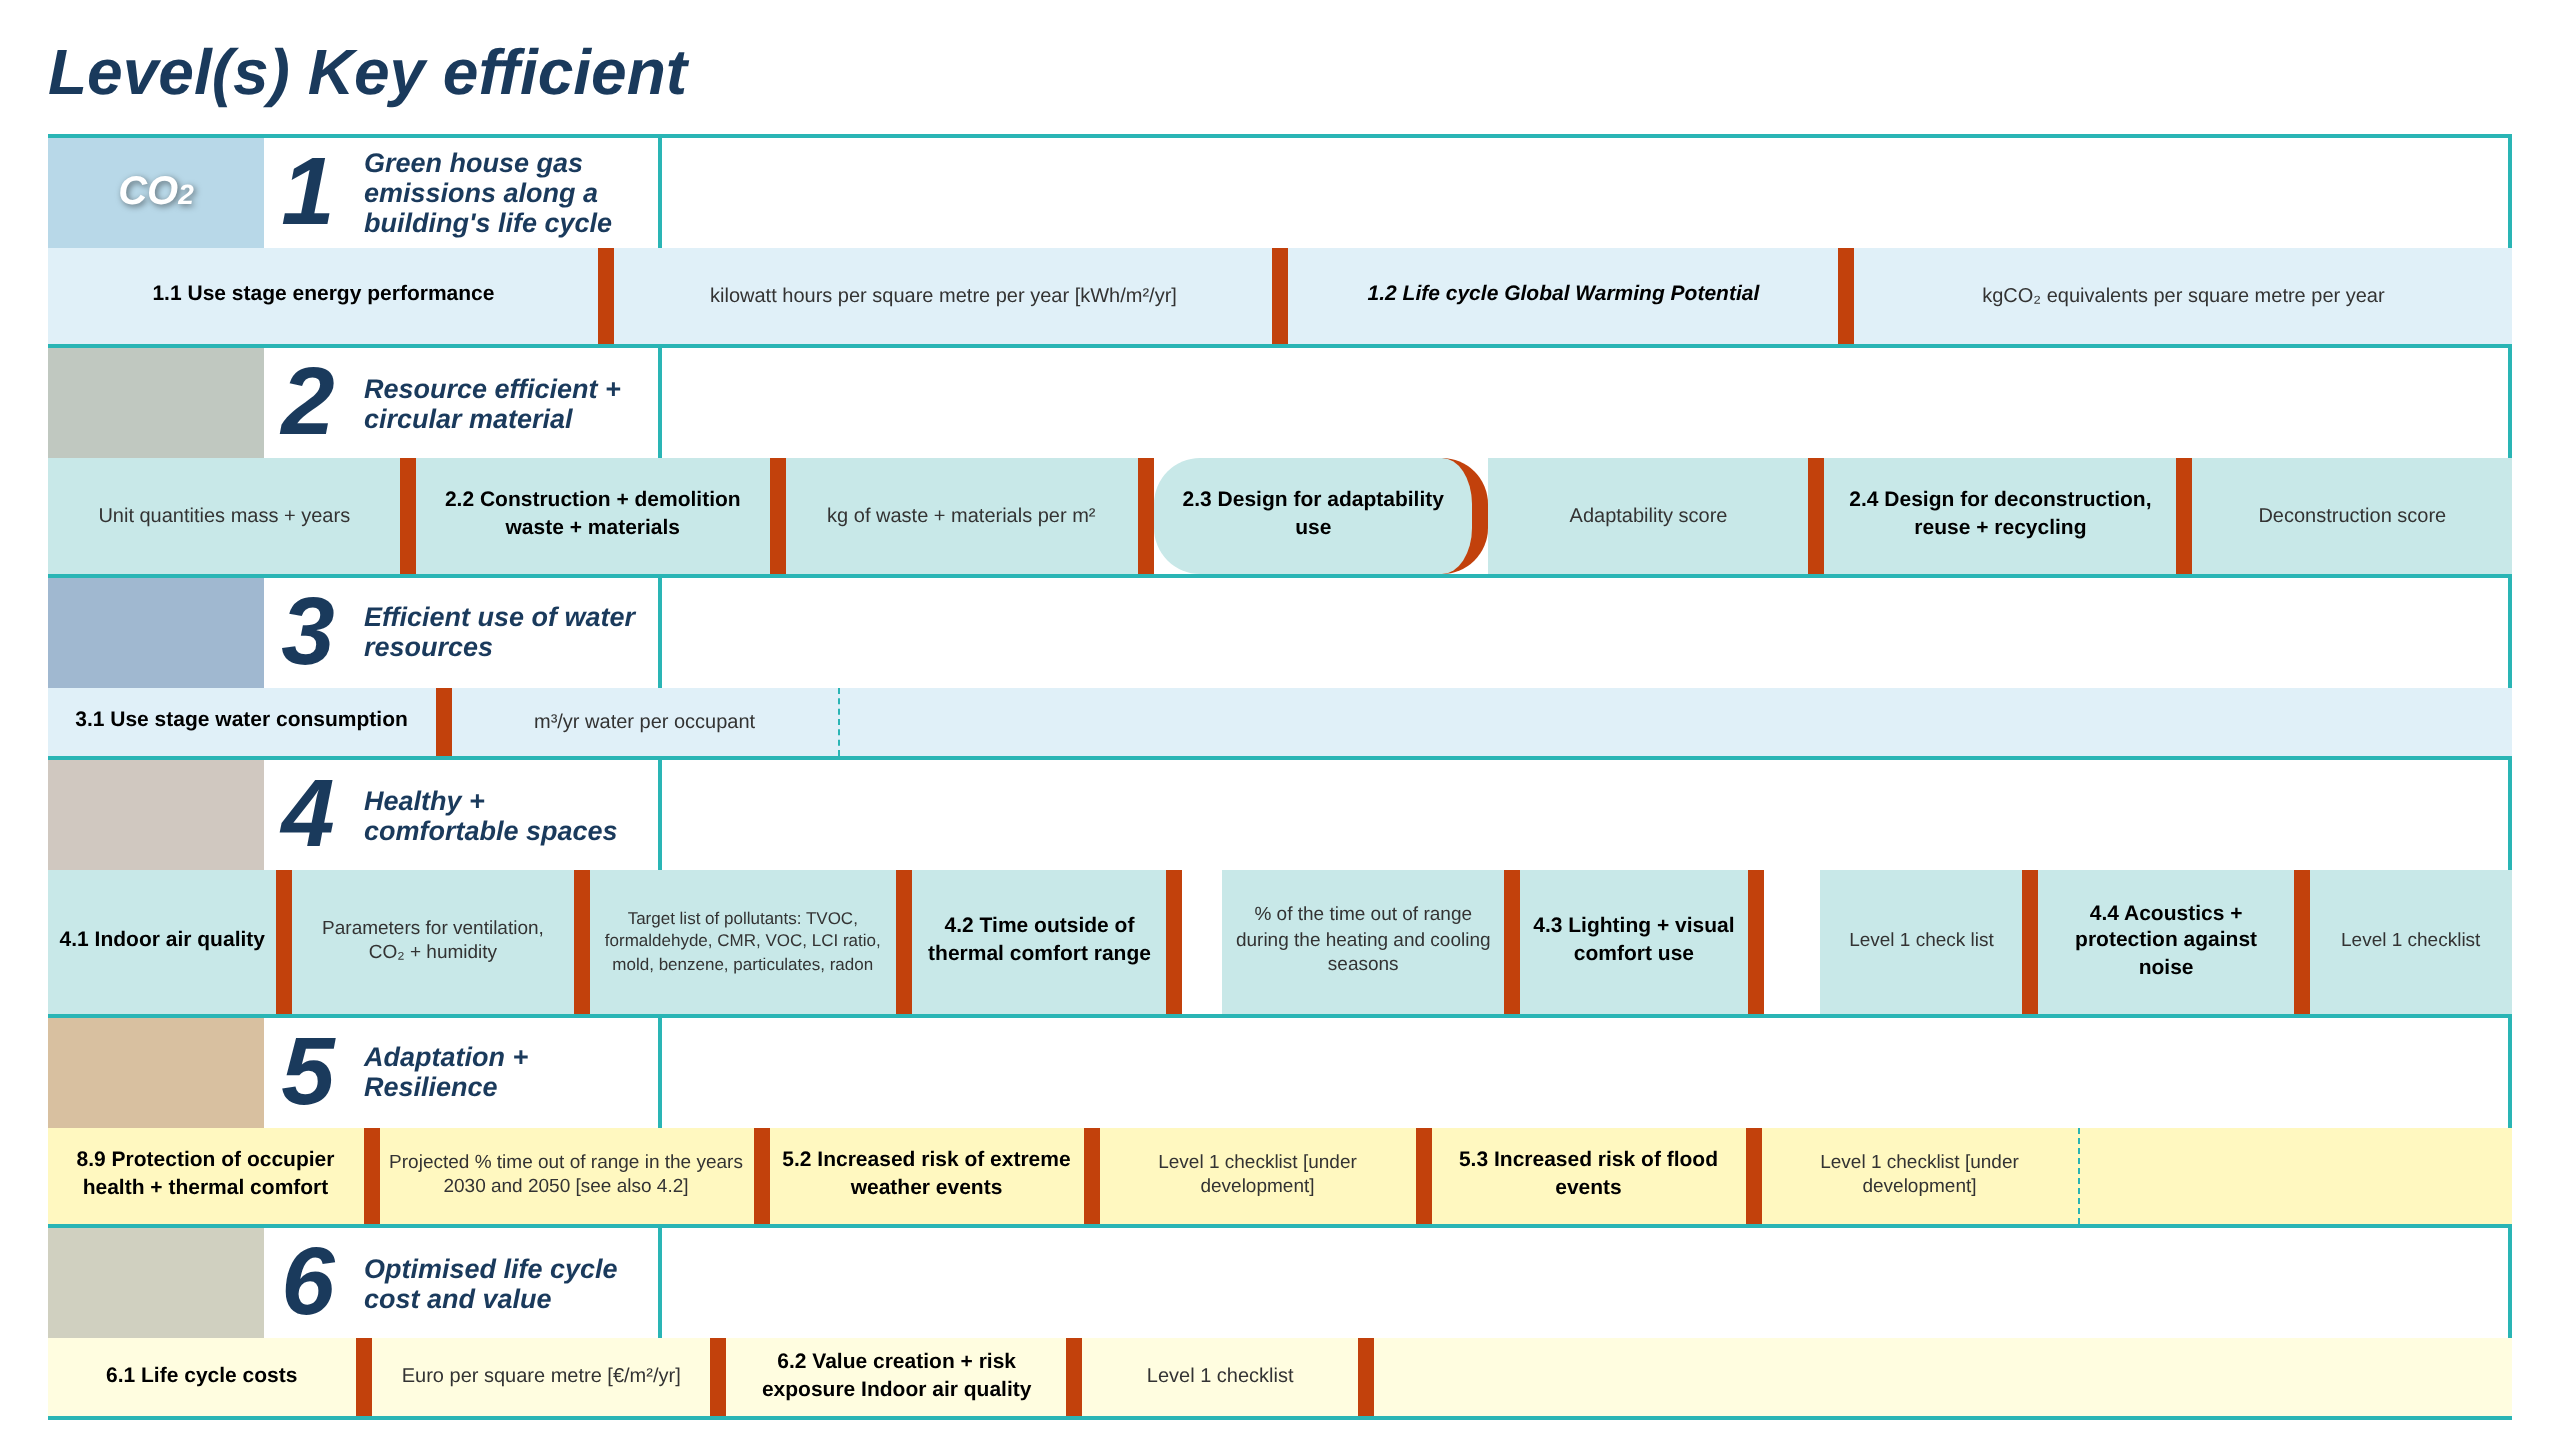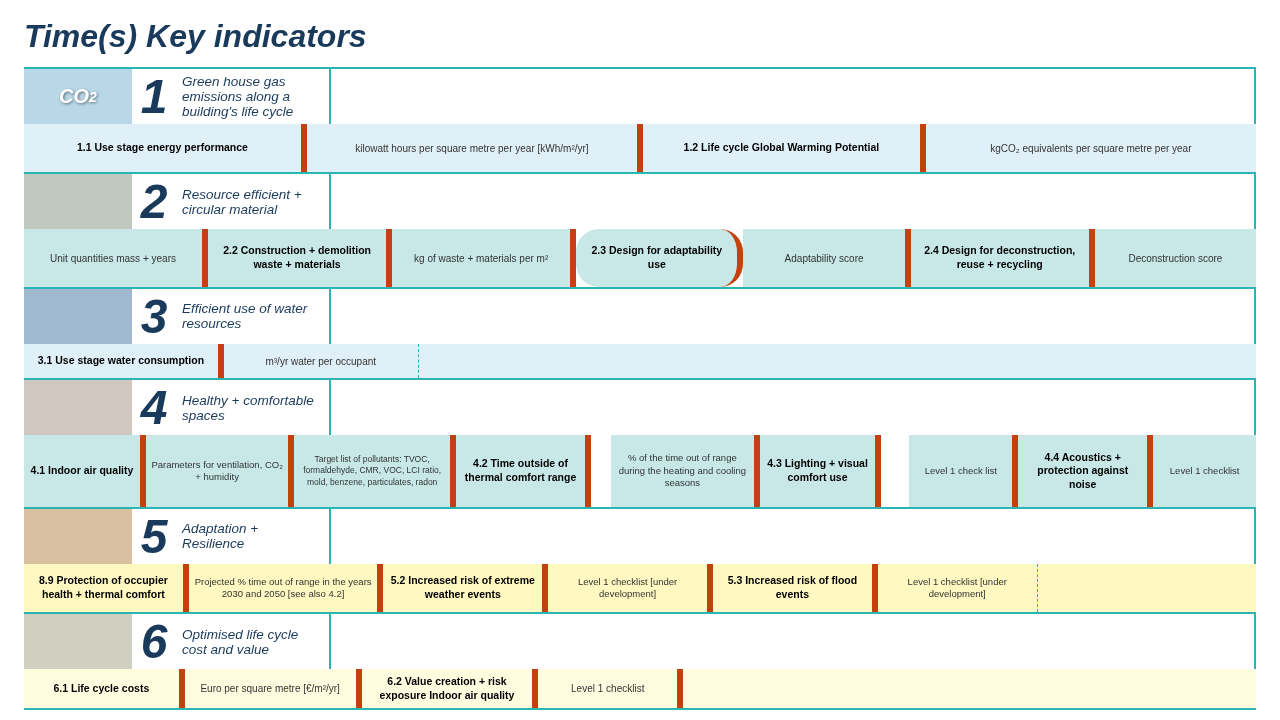--- a/index.html
+++ b/index.html
@@ -64,21 +64,21 @@
       justify-content: center;
     }
 
     .row-label {
       width: 155px;
       min-width: 155px;
       display: flex;
       align-items: center;
       padding: 4px 6px;
       font-size: 13.5px;
-      font-weight: 400;
+      font-weight: 700;
       color: #1a3a5c;
       font-style: italic;
       border-right: 2.5px solid #2ab5b5;
     }
 
     .cells-area {
       display: flex;
       flex-direction: row;
       flex: 1;
       align-items: stretch;
@@ -93,21 +93,21 @@
       font-size: 10.5px;
       line-height: 1.3;
       border-right: 1.5px dashed #2ab5b5;
       flex: 1;
     }
     .cell:last-child {
       border-right: none;
     }
 
     .cell-solid-border {
-      border-right: 6px solid #c2410c;
+      border-right: 8px solid #c2410c;
     }
 
     
     .row-1 .cells-area .cell { background: #e0f0f8; }
     .row-2 .cells-area .cell { background: #c8e8e8; }
     .row-3 .cells-area .cell { background: #e0f0f8; }
     .row-4 .cells-area .cell { background: #c8e8e8; }
     .row-5 .cells-area .cell { background: #fff8c0; }
     .row-6 .cells-area .cell { background: #fffde0; }
 
@@ -180,40 +180,40 @@
       align-items: stretch;
       border-right: 2.5px solid #2ab5b5;
     }
 
     sub { font-size: 7px; }
   </style>
 </head>
 <body>
 
 <div class="page">
-  <div class="main-title">Time(s) Key indicators</div>
+  <div class="main-title">Level(s) Key efficient</div>
 
   <div class="grid-table">
 
     <div class="row row-1" style="flex: 1.1;">
       <div class="left-section">
         <div class="row-image img-co2">
           CO<sub style="font-size:14px">2</sub>
         </div>
         <div class="row-number">1</div>
         <div class="row-label">Green house gas emissions along a building's life cycle</div>
       </div>
       <div class="cells-area">
         <div class="cell cell-solid-border" style="flex:1;">
           <span class="cell-label">1.1 Use stage energy performance</span>
         </div>
         <div class="cell cell-solid-border" style="flex:1.2;">
           <span class="cell-indicator">kilowatt hours per square metre per year [kWh/m²/yr]</span>
         </div>
-        <div class="cell cell-solid-border" style="flex:1;">
+        <div class="cell cell-solid-border" style="flex:1;font-style:italic;">
           <span class="cell-label">1.2 Life cycle Global Warming Potential</span>
         </div>
         <div class="cell" style="flex:1.2;">
           <span class="cell-indicator">kgCO₂ equivalents per square metre per year</span>
         </div>
       </div>
     </div>
 
     <div class="row row-2" style="flex: 1.2;">
       <div class="left-section">

